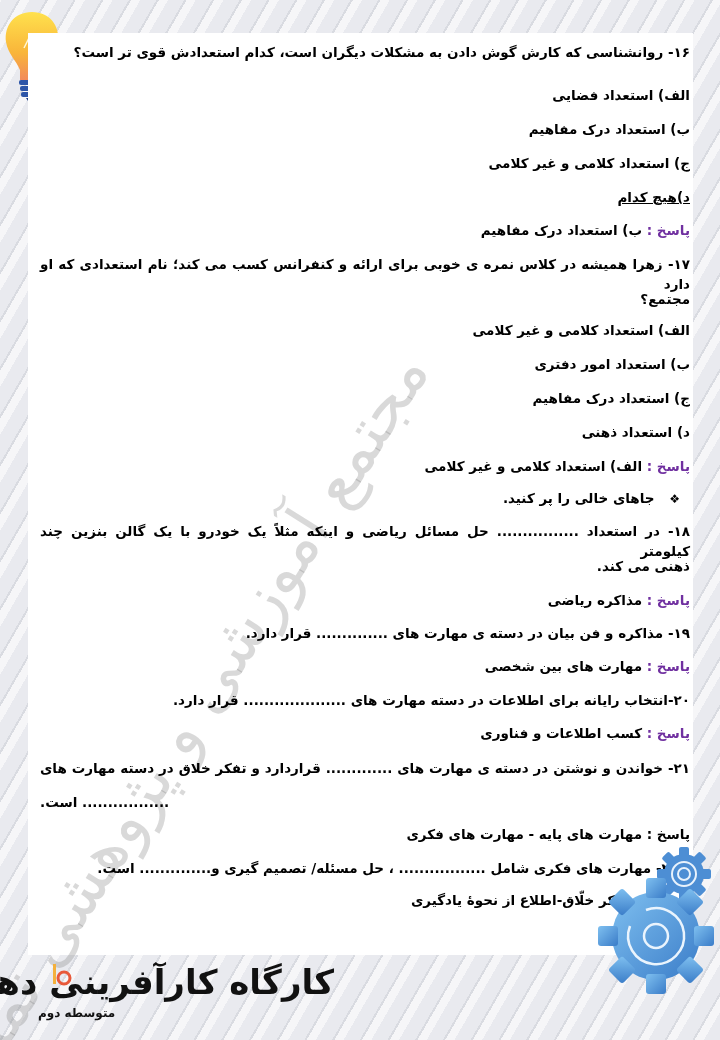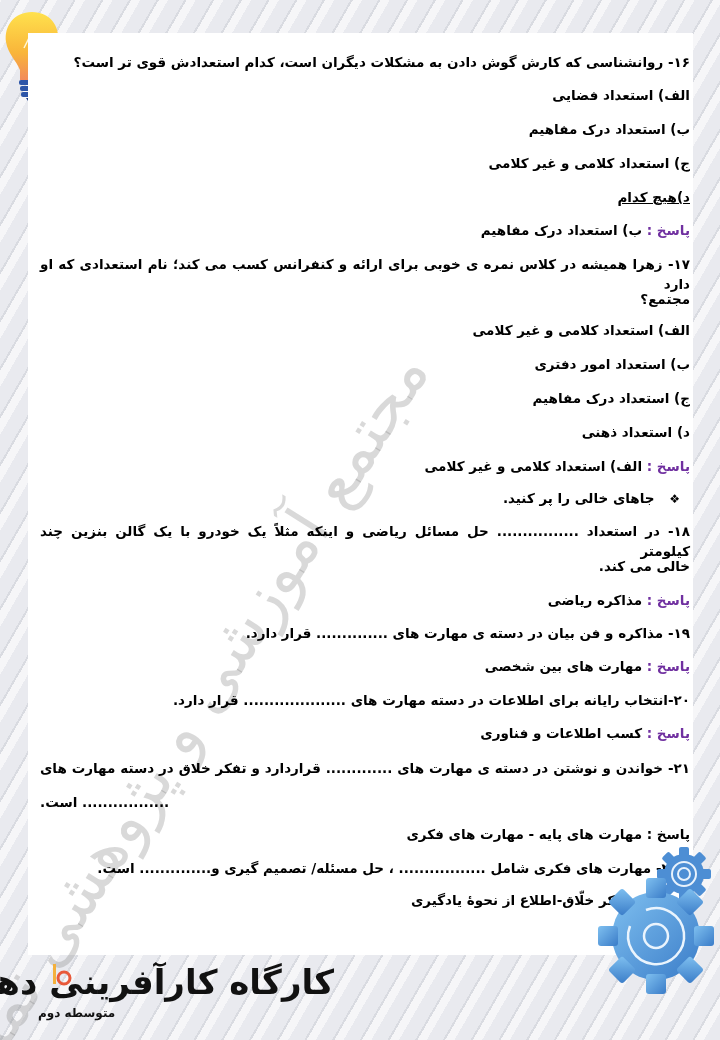--- a/index.html
+++ b/index.html
@@ -61,21 +61,21 @@
   <rect x="19" y="86" width="22" height="5" rx="2" fill="#2c55a8"></rect>
   <path d="M24 92 L36 92 L32 98 L28 98 Z" fill="#1f3f88"></path>
 </svg>
 
 <div class="page-card"></div>
 
 <div class="watermark">مجتمع آموزشی و پژوهشی تمیس</div>
 
 <div class="content">
 
-  <div class="line" style="top:12px;">۱۶- روانشناسی که کارش گوش دادن به مشکلات دیگران است، کدام استعدادش قوی تر است؟</div>
+  <div class="line" style="top:2px;">۱۶- روانشناسی که کارش گوش دادن به مشکلات دیگران است، کدام استعدادش قوی تر است؟</div>
   <div class="line" style="top:45px;">الف) استعداد فضایی</div>
   <div class="line" style="top:79px;">ب) استعداد درک مفاهیم</div>
   <div class="line" style="top:113px;">ج) استعداد کلامی و غیر کلامی</div>
   <div class="line" style="top:147px;text-decoration:underline;">د)هیچ کدام</div>
   <div class="line" style="top:180px;">
     <span class="ans-label">پاسخ :</span>
     <span>ب) استعداد درک مفاهیم</span>
   </div>
 
   <div class="line justify" style="top:214px;">۱۷- زهرا همیشه در کلاس نمره ی خوبی برای ارائه و کنفرانس کسب می کند؛ نام استعدادی که او دارد</div>
@@ -88,21 +88,21 @@
     <span class="ans-label">پاسخ :</span>
     <span>الف) استعداد کلامی و غیر کلامی</span>
   </div>
 
   <div class="line" style="top:448px; right:10px;">
     <span class="bullet">❖</span>
     <span>جاهای خالی را پر کنید.</span>
   </div>
 
   <div class="line justify" style="top:481px;">۱۸- در استعداد ................ حل مسائل ریاضی و اینکه مثلاً یک خودرو با یک گالن بنزین چند کیلومتر</div>
-  <div class="line" style="top:516px;">خالی می کند.</div>
+  <div class="line" style="top:516px;">ذهنی می کند.</div>
   <div class="line" style="top:550px;">
     <span class="ans-label">پاسخ :</span>
     <span>مذاکره ریاضی</span>
   </div>
 
   <div class="line" style="top:583px;">۱۹- مذاکره و فن بیان در دسته ی مهارت های .............. قرار دارد.</div>
   <div class="line" style="top:616px;">
     <span class="ans-label">پاسخ :</span>
     <span>مهارت های بین شخصی</span>
   </div>

